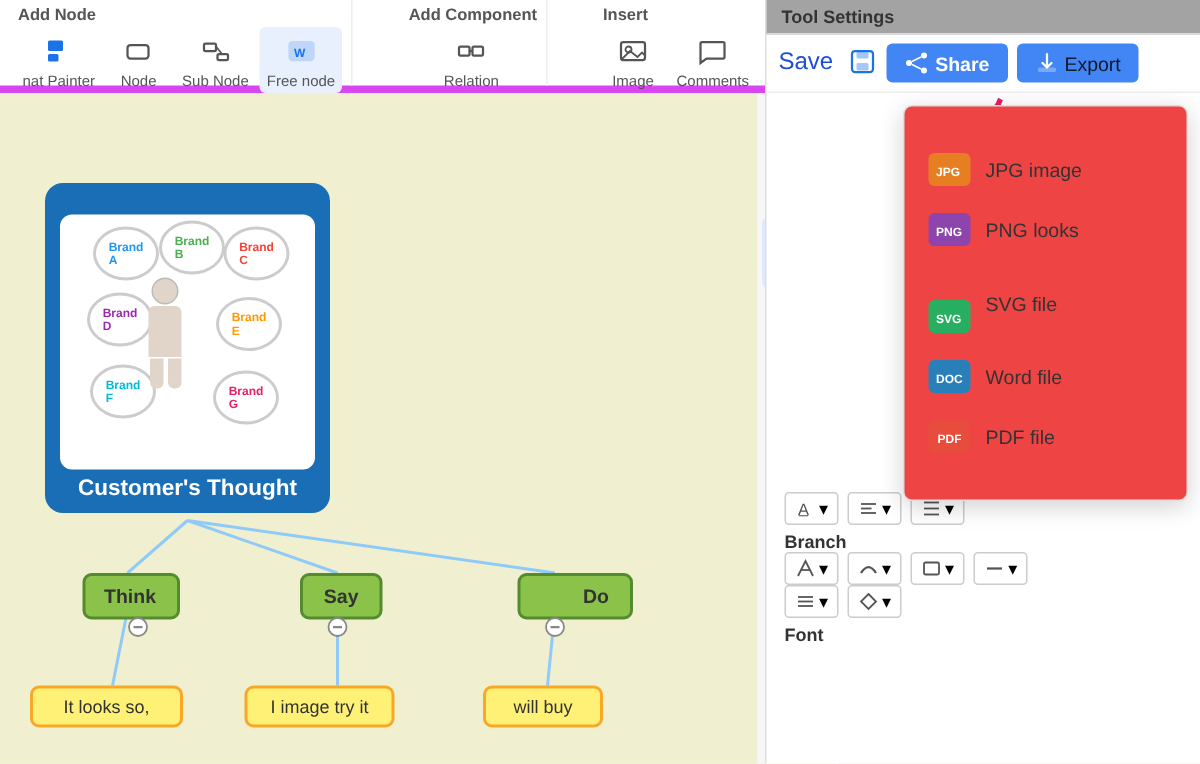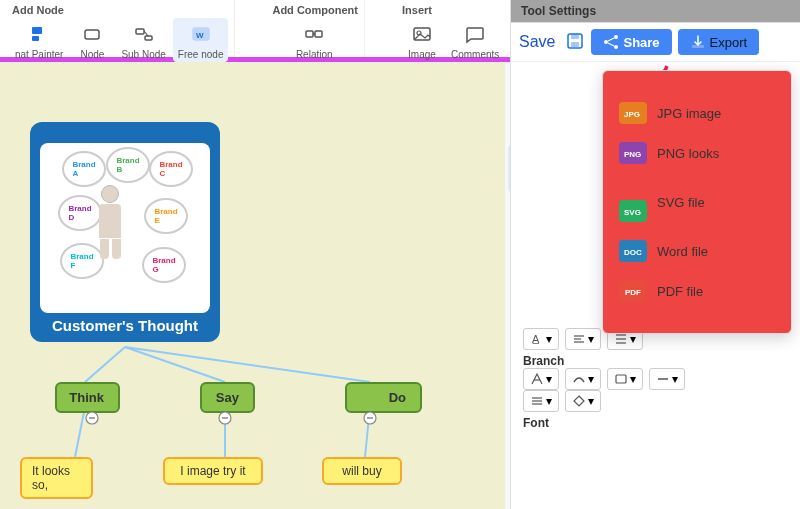--- a/index.html
+++ b/index.html
@@ -237,21 +237,21 @@
     <div class="branch-node" style="left:345px;top:320px;width:77px;">
       <span>Do</span>
     </div>
     <div style="position:absolute;left:363px;top:349px;">
       <svg width="14" height="14">
           <circle cx="7" cy="7" r="6" stroke="#888" stroke-width="1.2" fill="white"></circle>
           <line x1="4" y1="7" x2="10" y2="7" stroke="#888" stroke-width="1.5"></line>
         </svg>
     </div>
 
-    <div class="leaf-node" style="left:20px;top:395px;width:73px;">
+    <div class="leaf-node" style="left:20px;top:395px;width:102px;">
       <span>It looks so,</span>
     </div>
     <div class="leaf-node" style="left:163px;top:395px;width:100px;">
       <span>I image try it</span>
     </div>
     <div class="leaf-node" style="left:322px;top:395px;width:80px;">
       <span>will buy</span>
     </div>
   </div>
 </div>

